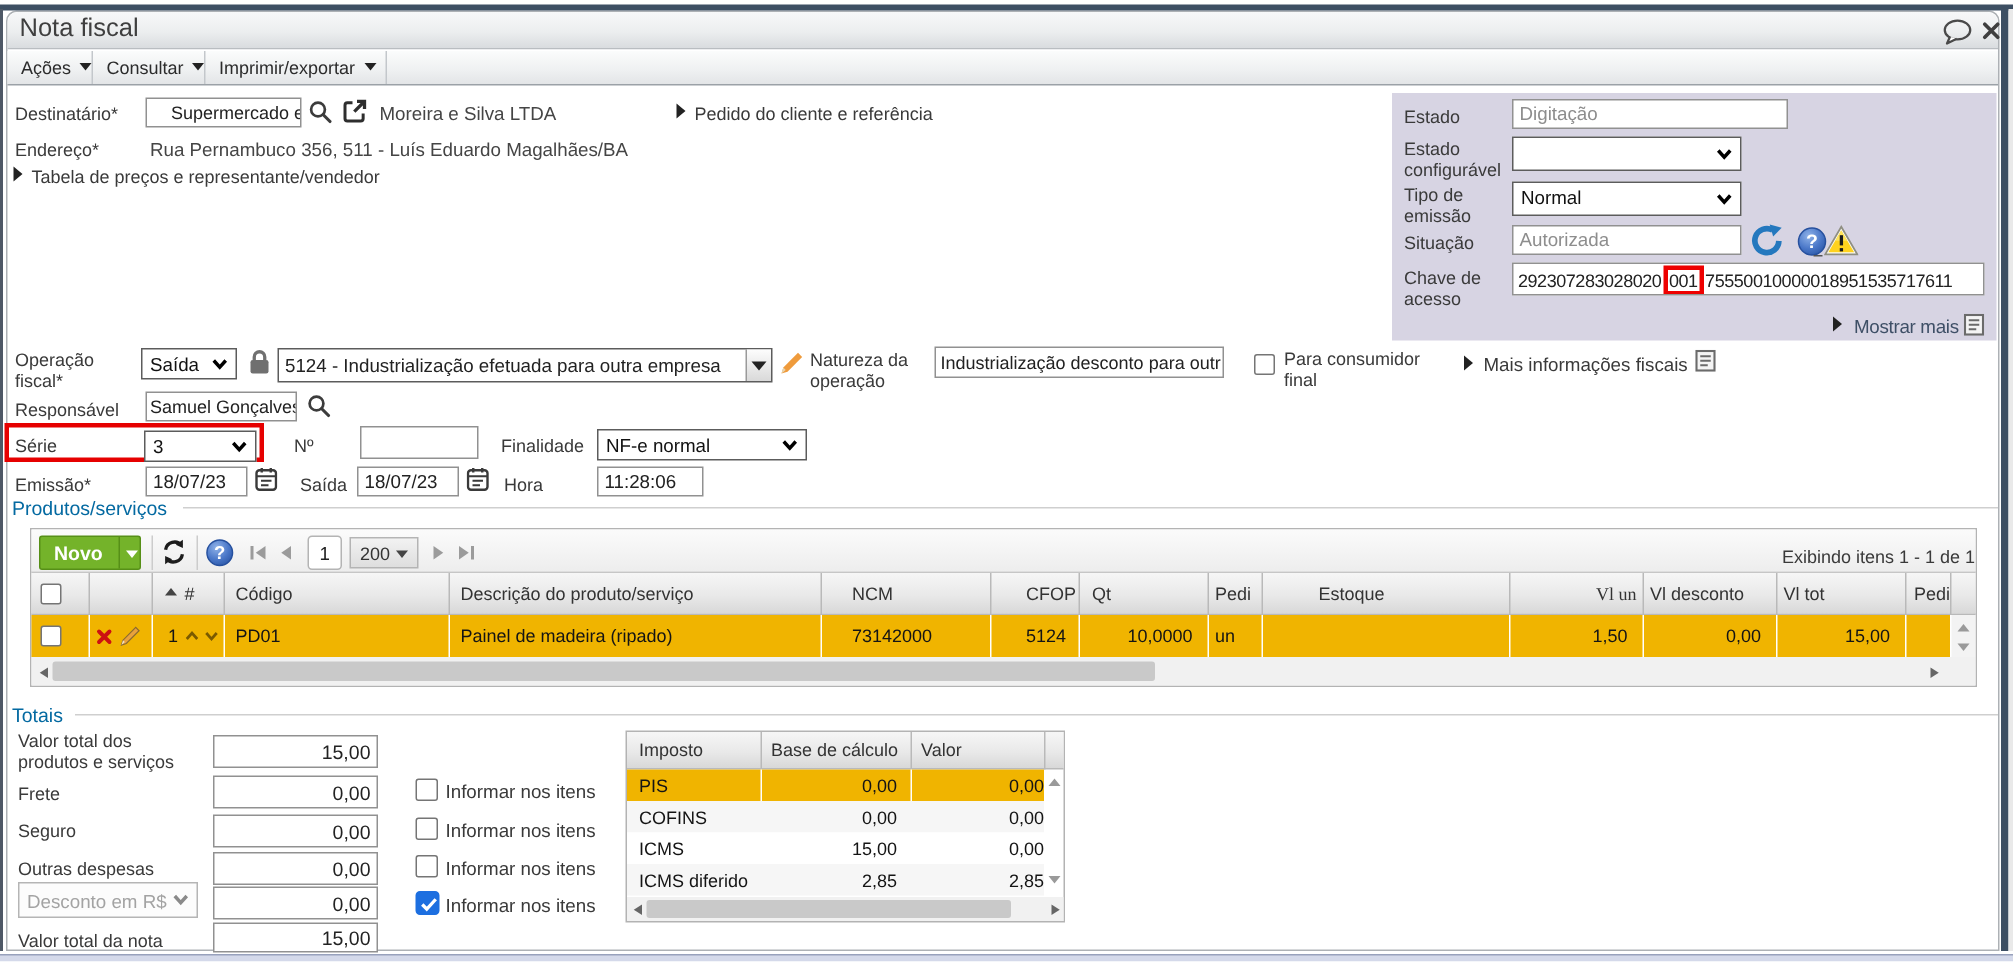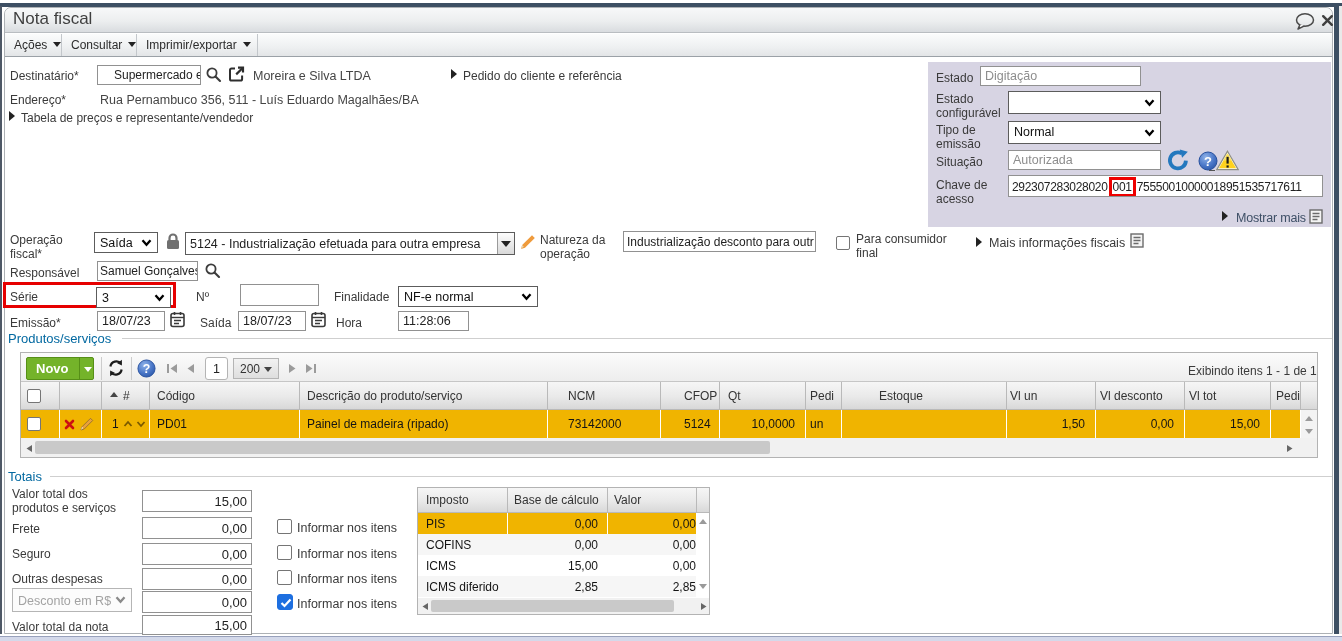--- a/index.html
+++ b/index.html
@@ -95,21 +95,21 @@
   </svg>
   <div class="lbl" style="left:253px; top:69px; font-size:12.5px; color:#454545;">Moreira e Silva LTDA</div>
   <span class="tri abs" style="left:451px; top:69px; border-left-width:6px; border-top-width:5px; border-bottom-width:5px;"></span>
   <div class="lbl" style="left:463px; top:69px;">Pedido do cliente e referência</div>
   <div class="lbl" style="left:10px; top:93px;">Endereço*</div>
   <div class="lbl" style="left:100px; top:93px; font-size:12.5px; color:#454545;">Rua Pernambuco 356, 511 - Luís Eduardo Magalhães/BA</div>
   <span class="tri abs" style="left:9px; top:111px; border-left-width:6px; border-top-width:5px; border-bottom-width:5px;"></span>
   <div class="lbl" style="left:21px; top:111px;">Tabela de preços e representante/vendedor</div>
 
   <div class="lbl" style="left:936px; top:71px;">Estado</div>
-  <div class="inp ro" style="left:980px; top:66px; width:161px; height:20px;">Digitação</div>
+  <div class="inp ro" style="left:1008px; top:66px; width:184px; height:20px;">Digitação</div>
   <div class="lbl" style="left:936px; top:92px;">Estado<br>configurável</div>
   <div class="sel" style="left:1008px; top:91px; width:153px; height:23px;">
     <svg class="chev" width="12" height="9" viewBox="0 0 12 9">
         <path d="M1.5 1.5 L6 6.5 L10.5 1.5" fill="none" stroke="#000" stroke-width="2.6"></path>
       </svg>
   </div>
   <div class="lbl" style="left:936px; top:123px;">Tipo de<br>emissão</div>
   <div class="sel" style="left:1008px; top:121px; width:153px; height:23px;">Normal
     <svg class="chev" width="12" height="9" viewBox="0 0 12 9">
         <path d="M1.5 1.5 L6 6.5 L10.5 1.5" fill="none" stroke="#000" stroke-width="2.6"></path>
@@ -272,21 +272,21 @@
   <div class="cb" style="left:27px; top:389px;"></div>
   <span class="tri abs" style="left:110px; top:392px; border-bottom:5px solid #444; border-left:4px solid transparent; border-right:4px solid transparent; border-top:none;"></span>
   <div class="ghlbl" style="left:123px; top:389px;">#</div>
   <div class="ghlbl" style="left:157px; top:389px;">Código</div>
   <div class="ghlbl" style="left:307px; top:389px;">Descrição do produto/serviço</div>
   <div class="ghlbl" style="left:568px; top:389px;">NCM</div>
   <div class="ghlbl" style="left:684px; top:389px;">CFOP</div>
   <div class="ghlbl" style="left:728px; top:389px;">Qt</div>
   <div class="ghlbl" style="left:810px; top:389px;">Pedi</div>
   <div class="ghlbl" style="left:879px; top:389px;">Estoque</div>
-  <div class="ghlbl" style="left:1010px; top:389px;">Vl un</div>
+  <div class="ghlbl" style="left:1064px; top:389px;font-family:Liberation Serif, serif;">Vl un</div>
   <div class="ghlbl" style="left:1100px; top:389px;">Vl desconto</div>
   <div class="ghlbl" style="left:1189px; top:389px;">Vl tot</div>
   <div class="ghlbl" style="left:1276px; top:389px;text-align:right;">Pedi</div>
 
   <div class="abs" style="left:59px; top:382px; width:1px; height:28px; background:#b9b9b9;"></div>
   <div class="abs" style="left:101px; top:382px; width:1px; height:28px; background:#b9b9b9;"></div>
   <div class="abs" style="left:149px; top:382px; width:1px; height:28px; background:#b9b9b9;"></div>
   <div class="abs" style="left:299px; top:382px; width:1px; height:28px; background:#b9b9b9;"></div>
   <div class="abs" style="left:547px; top:382px; width:1px; height:28px; background:#b9b9b9;"></div>
   <div class="abs" style="left:660px; top:382px; width:1px; height:28px; background:#b9b9b9;"></div>

